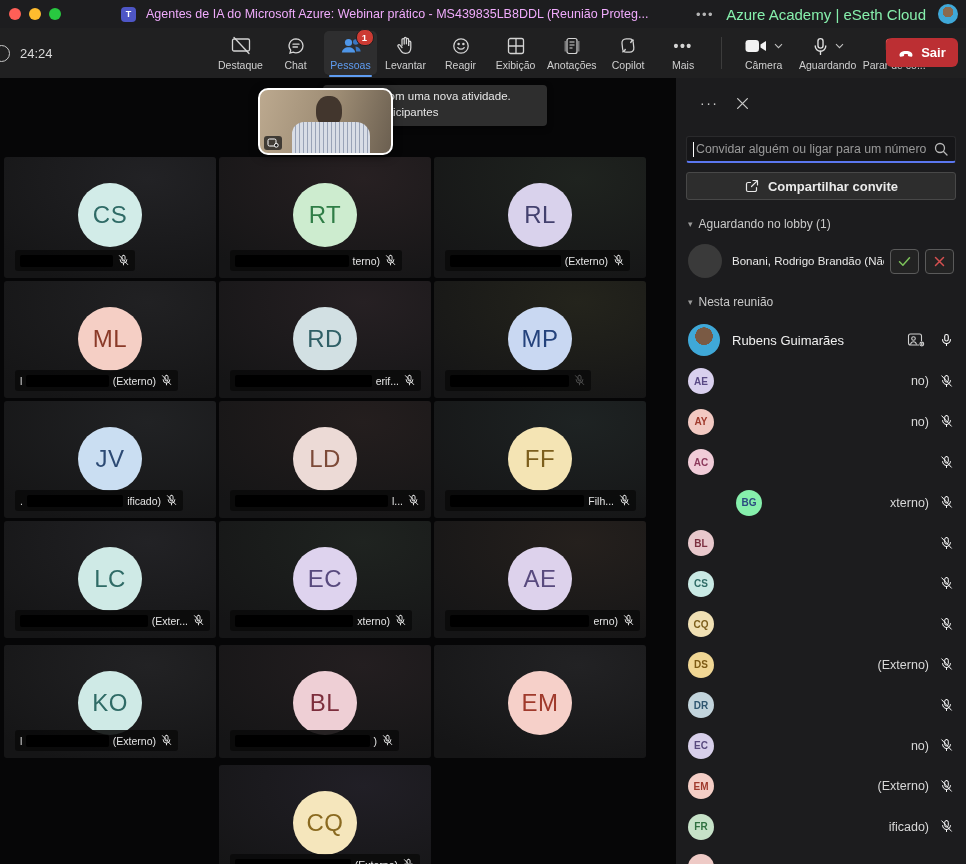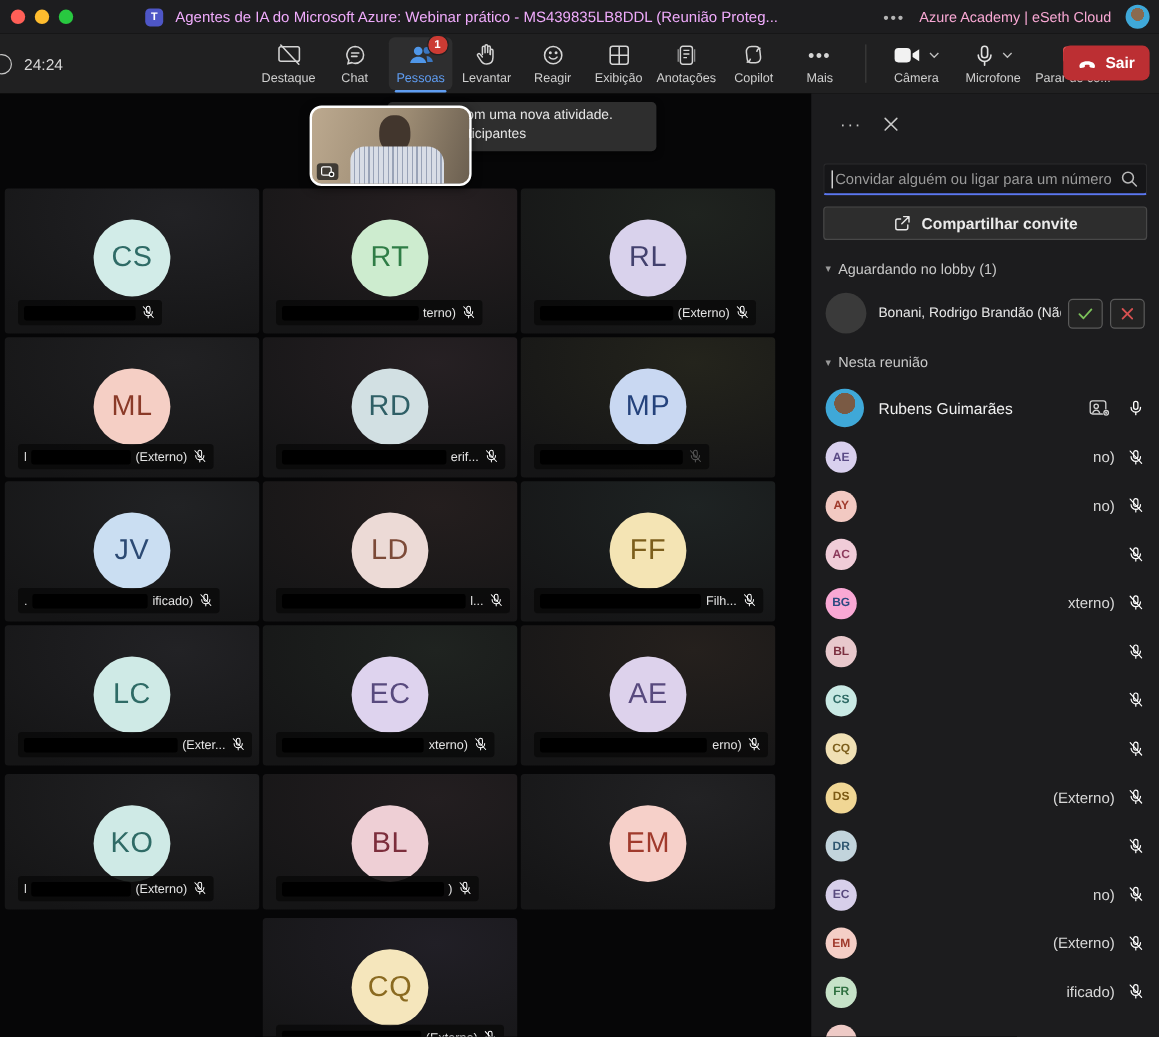--- a/index.html
+++ b/index.html
@@ -5,21 +5,21 @@
   html,body{margin:0;padding:0}
   body{width:966px;height:864px;position:relative;background:#000;font-family:"Liberation Sans",sans-serif;overflow:hidden;-webkit-font-smoothing:antialiased}
   
   .titlebar{position:absolute;left:0;top:0;width:966px;height:28px;background:#1d1d1f;display:flex;align-items:center}
   .lights{display:flex;gap:8px;margin-left:9px}
   .light{width:12px;height:12px;border-radius:50%}
   .teams-badge{width:15px;height:15px;border-radius:4px;background:#4e56c6;color:#fff;font-size:9px;font-weight:700;display:flex;align-items:center;justify-content:center;margin-left:60px;flex:none}
   .tb-title{color:#f0abfc;font-size:12.5px;margin-left:10px;white-space:nowrap;overflow:hidden}
   .tb-right{margin-left:auto;display:flex;align-items:center;gap:12px;margin-right:8px;flex:none}
   .tb-more{color:#b4b4b4;font-size:13px;letter-spacing:1.5px}
-  .tb-account{color:#f9a8d4;font-size:12px;white-space:nowrap}
+  .tb-account{color:#86efac;font-size:15px;white-space:nowrap}
   .tb-avatar{width:20px;height:20px;border-radius:50%;background:radial-gradient(circle at 50% 40%,#8a6a50 0 34%,#3fa8d8 35%)}
   
   .toolbar{position:absolute;top:28px;left:0;width:966px;height:50px;background:#202021;border-bottom:1px solid #000}
   .timer{position:absolute;left:0;top:0;height:50px;display:flex;align-items:center;color:#d8d8d8;font-size:13px}
   .timer-icon{width:15px;height:15px;border:1.4px solid #c8c8c8;border-radius:50%;margin-left:-7px;margin-right:10px}
   .tb-center{position:absolute;left:214px;top:3px;display:flex;align-items:stretch;gap:2px;height:44px}
   .tbtn{position:relative;min-width:47px;padding:0 3px;display:flex;flex-direction:column;align-items:center;border-radius:5px;cursor:pointer}
   .tbicon{height:24px;margin-top:3px;display:flex;align-items:center;position:relative}
   .tblabel{font-size:10.5px;color:#cfcfcf;margin-top:1px;white-space:nowrap}
   .tbtn.active{background:#2e2e2f}
@@ -211,21 +211,21 @@
               <path d="M3 8.5a5 5 0 0 0 10 0"></path>
               <path d="M8 13.5v3"></path>
             </svg>
           </span>
           <span style="display: flex;">
             <svg width="9" height="6" viewBox="0 0 9 6" fill="none" stroke="#c0c0c0" stroke-width="1.1">
               <path d="M1 1.2l3.5 3.5L8 1.2"></path>
             </svg>
           </span>
         </div>
-        <div class="tblabel">Microfone</div>
+        <div class="tblabel">Aguardando</div>
       </div>
       <div class="devbtn">
         <div class="devrow">
           <span style="display: flex;">
             <svg width="20" height="18" viewBox="0 0 20 18" fill="none" stroke="#e05252" stroke-width="1.3" stroke-linecap="round">
               <rect x="2.5" y="2.5" width="15" height="12" rx="2"></rect>
               <path d="M7.8 6l4.4 5M12.2 6l-4.4 5"></path>
             </svg>
           </span>
         </div>
@@ -596,21 +596,21 @@
         <span class="pmic">
           <svg width="15" height="15" viewBox="0 0 16 16" fill="none" stroke="#fff" stroke-width="1.05" stroke-linecap="round">
             <rect x="6.1" y="1.6" width="3.8" height="7" rx="1.9"></rect>
             <path d="M3.8 7a4.2 4.2 0 0 0 8.4 0"></path>
             <path d="M8 11.2v2.2"></path>
             <path d="M3 2l10.2 11"></path>
           </svg>
         </span>
       </div>
       <div class="prow">
-        <span class="pavatar" style="background: #f9a8d4; color: rgb(44, 74, 128);">BG</span>
+        <span class="pavatar" style="background: #86efac; color: rgb(44, 74, 128); margin-left: 48px;">BG</span>
         <span class="pfrag">xterno)</span>
         <span class="pmic">
           <svg width="15" height="15" viewBox="0 0 16 16" fill="none" stroke="#fff" stroke-width="1.05" stroke-linecap="round">
             <rect x="6.1" y="1.6" width="3.8" height="7" rx="1.9"></rect>
             <path d="M3.8 7a4.2 4.2 0 0 0 8.4 0"></path>
             <path d="M8 11.2v2.2"></path>
             <path d="M3 2l10.2 11"></path>
           </svg>
         </span>
       </div>

